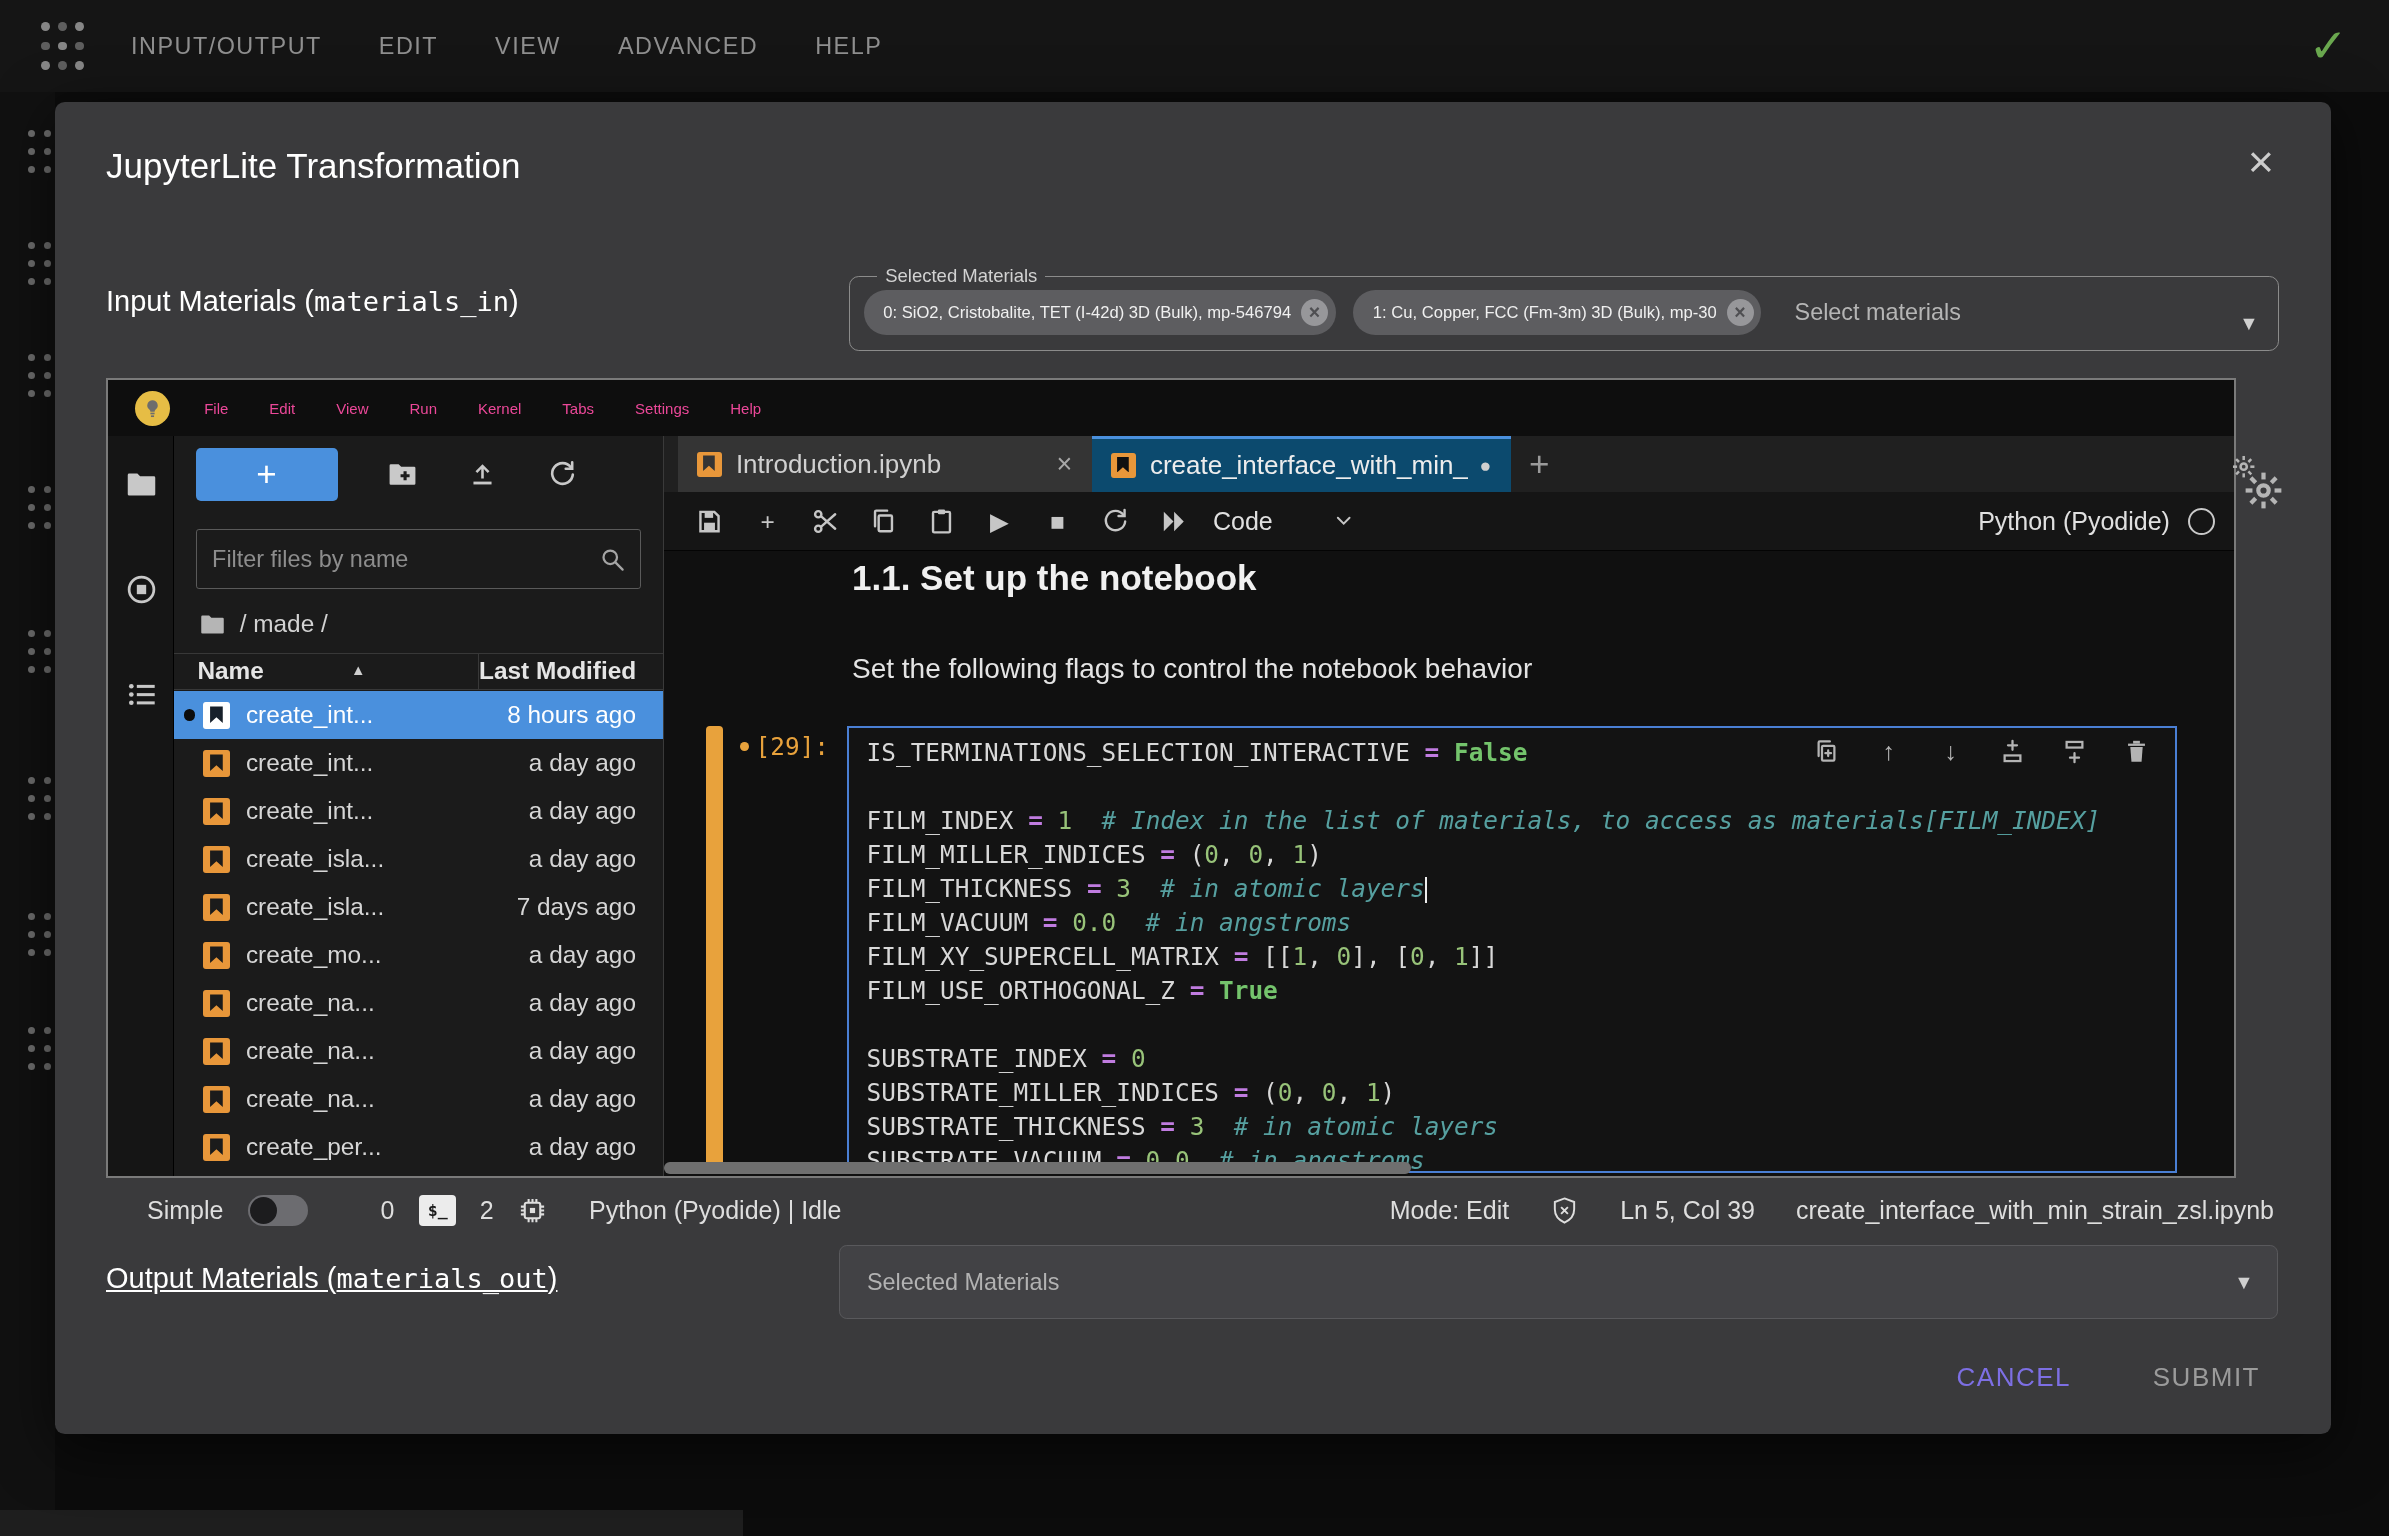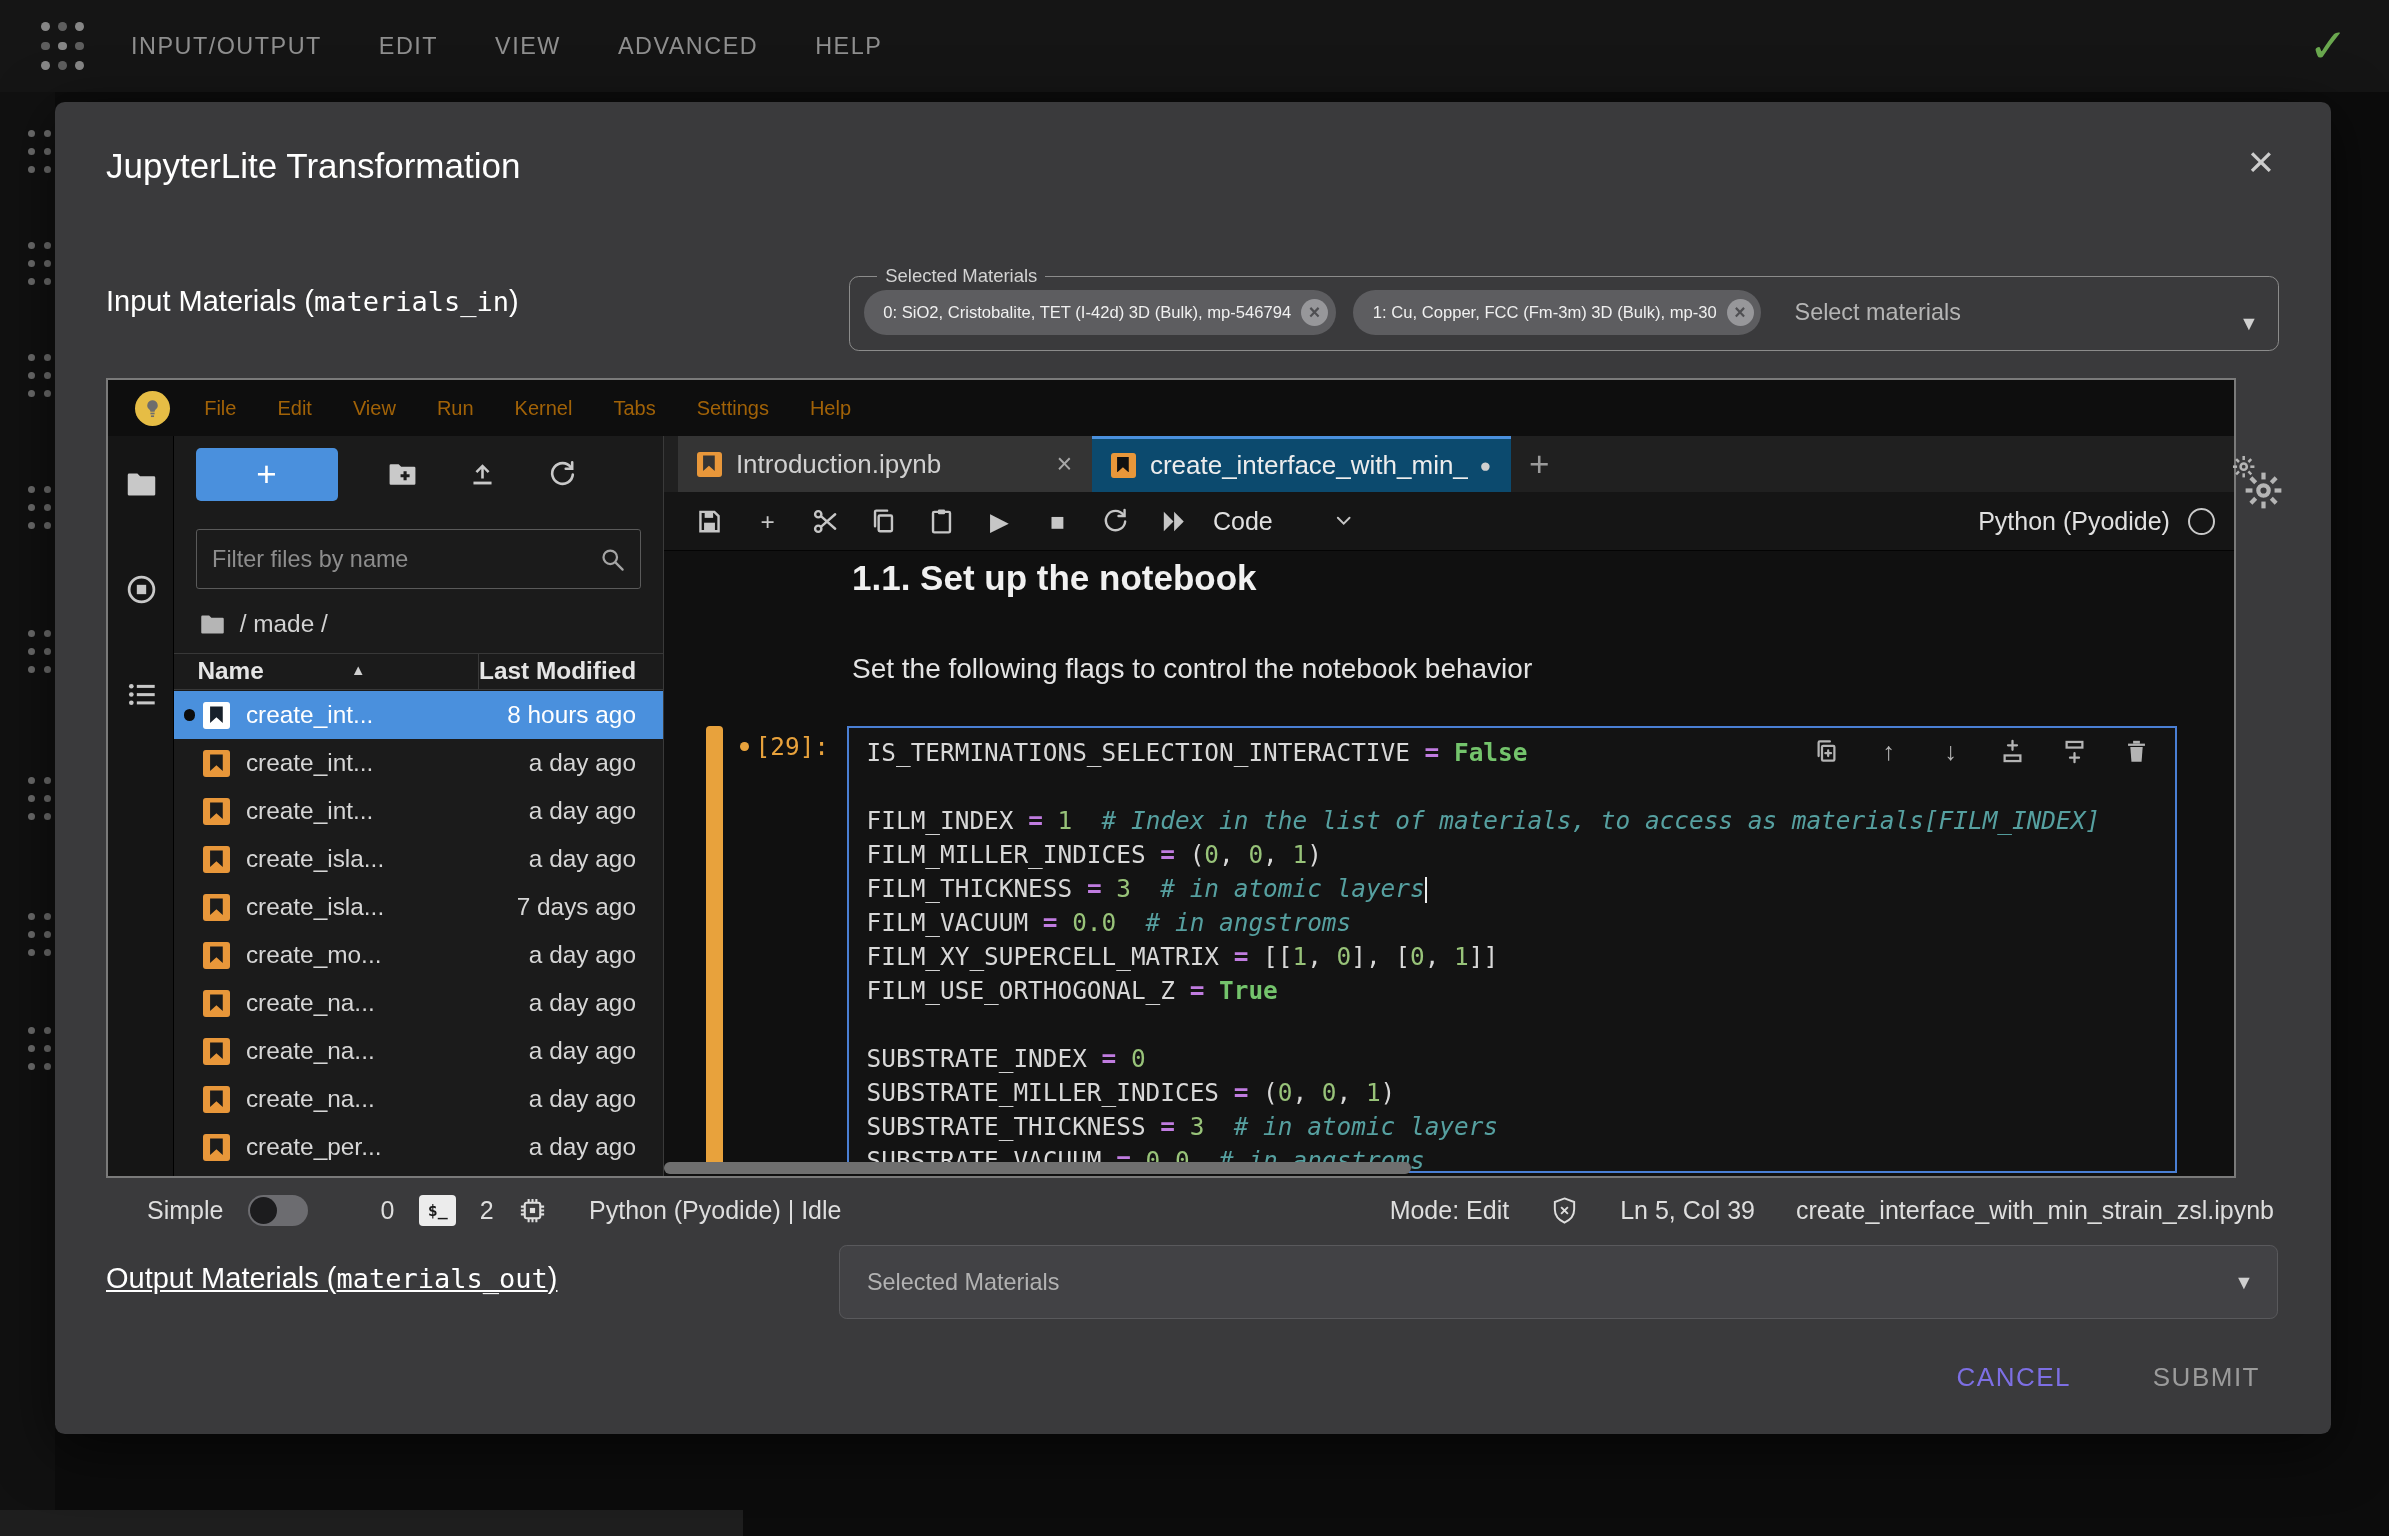--- a/index.html
+++ b/index.html
@@ -44,21 +44,21 @@
   .chip-x{width:27px;height:27px;margin-left:9.8px;border-radius:50%;background:#97979a;color:#4f4f52;font-size:19.5px;font-weight:bold;display:flex;align-items:center;justify-content:center;cursor:pointer;}
   .sel-ph{font-size:23.4px;color:#b5b5b5;margin-left:15.6px;}
   .sel-caret{position:absolute;right:19.5px;top:25px;font-size:19.5px;color:#d0d0d0;}
 
   
   .jwidget{position:absolute;left:51px;top:276px;width:2130px;height:800px;border:2px solid #7a7a7a;background:#101010;}
   .jp-menubar{height:56px;background:#0e0e0e;display:flex;align-items:center;}
   .jp-logo{width:35px;height:35px;border-radius:50%;background:#e6bd45;margin-left:27px;display:flex;align-items:center;justify-content:center;}
   .jp-logo svg{width:25px;height:25px;}
   #jpmenu{display:flex;margin-left:13.7px;}
-  .jp-item{font-size:20px;color:#a16207;padding:0 20.5px;cursor:default;}
+  .jp-item{font-size:15px;color:#ec4899;padding:0 20.5px;cursor:default;}
   .jp-body{position:absolute;top:56px;left:0;right:0;bottom:0;display:flex;}
 
   .jp-strip{width:66px;background:#151515;border-right:1px solid #000;position:relative;flex:0 0 66px;}
   .strip-ic{position:absolute;left:16.6px;width:33px;height:33px;color:#c8c8c8;}
   .strip-ic svg{width:100%;height:100%;}
 
   .jp-fb{width:490px;background:#1b1b1b;border-right:1px solid #3a3a3a;position:relative;flex:0 0 490px;}
   .fb-actions{position:absolute;top:11.7px;left:21.5px;display:flex;align-items:center;}
   .new-btn{width:142px;height:53px;background:var(--accent);border-radius:4.9px;color:#fff;font-size:35px;display:flex;align-items:center;justify-content:center;cursor:pointer;}
   .fb-aicon{width:31px;height:31px;color:#c9c9c9;margin-left:49px;cursor:pointer;}

